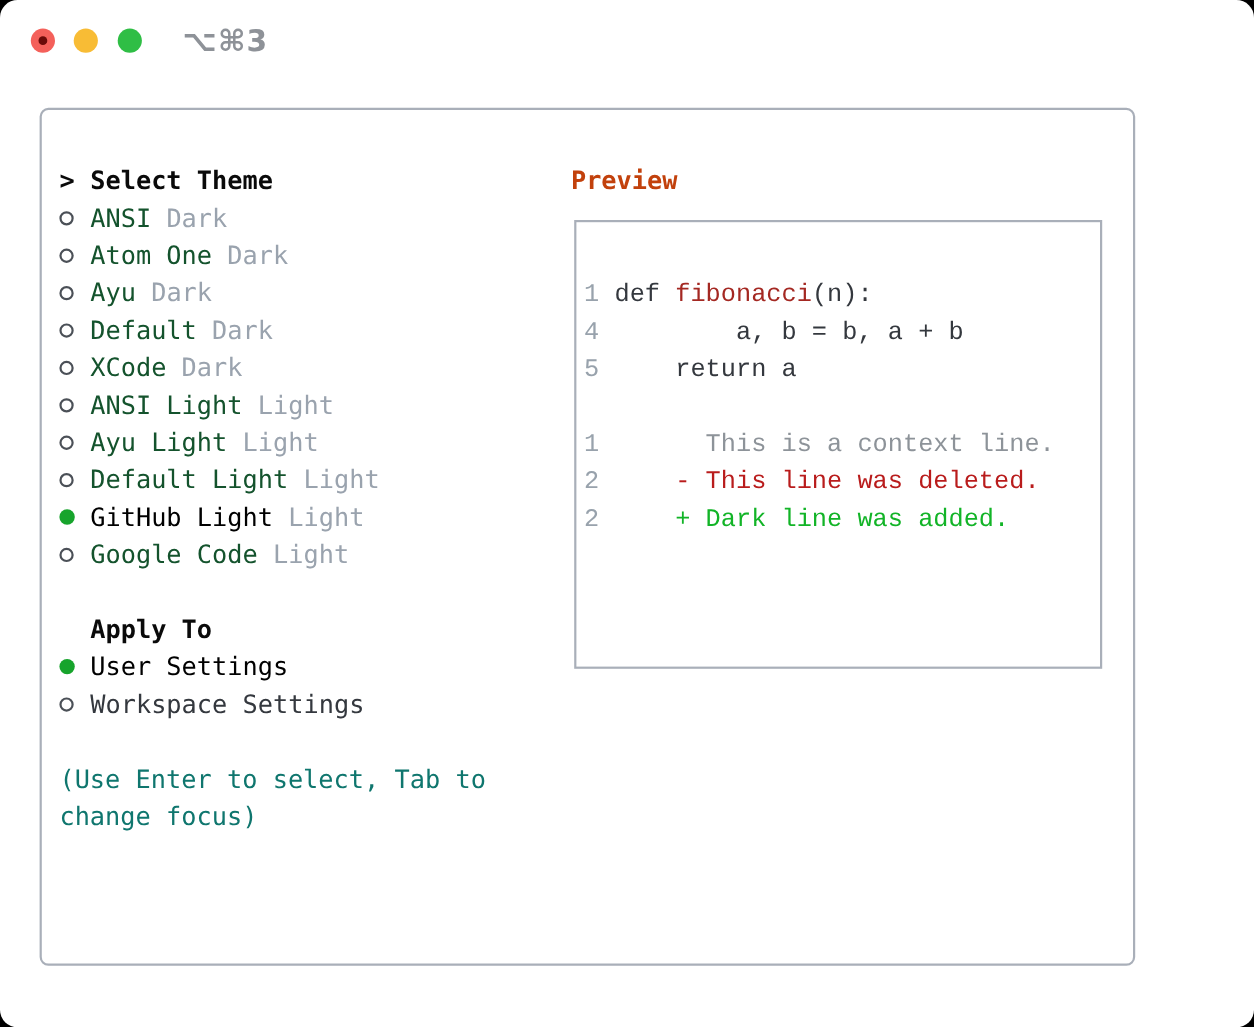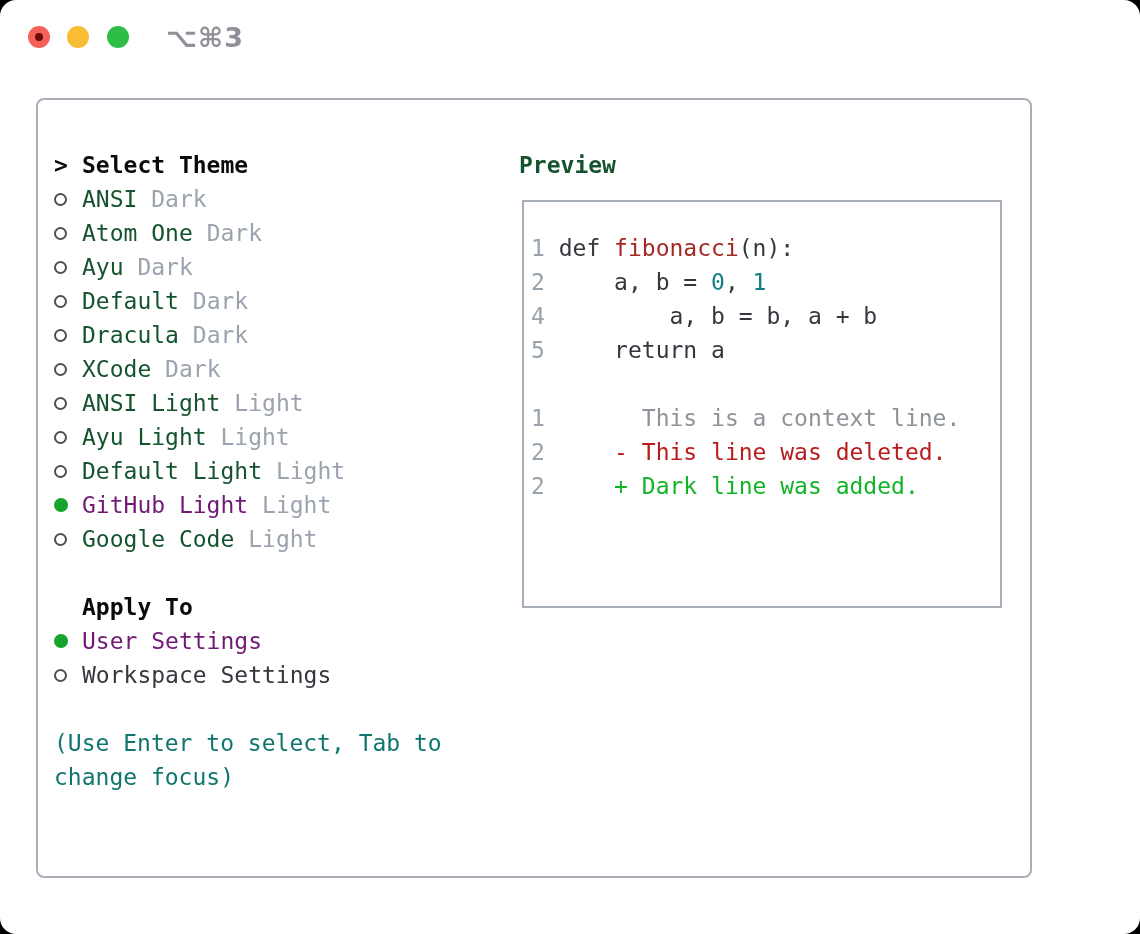--- a/index.html
+++ b/index.html
@@ -44,34 +44,34 @@
   .prefix { display:inline-block; width:28px; }
   .caret { font-weight:bold; color:#0a0a0a; }
   .section-title { font-weight:bold; color:#0a0a0a; }
   .bullet {
     display:inline-block; width:13px; height:13px; margin-right:15px;
     border-radius:50%; box-sizing:border-box; border:2px solid #4b5057;
     vertical-align:middle; margin-top:-3px;
   }
   .bullet.selected { border:none; background:#17a42c; width:14px; height:14px; margin-right:14px; }
   .row .name { color:#14532d; }
-  .row.selected .name, .row.selected .label { color:#701a75; }
+  .row.selected .name, .row.selected .label { color:#000000; }
   .row .variant { color:#9aa3ae; }
   .blank { height:34px; }
   .hint { color:#0f766e; }
 
   
   .preview-title {
     position:absolute; left:481px; top:48px; height:34px; line-height:34px;
-    font-size:23px; font-weight:bold; color:#14532d; white-space:pre;
+    font-size:23px; font-weight:bold; color:#c2410c; white-space:pre;
   }
   .preview-box {
     position:absolute; left:484px; top:100px; width:480px; height:408px;
     box-sizing:border-box; border:2px solid #a9afb9; background:#fff;
-    padding:29px 0 0 7px; overflow:hidden;
+    padding:49px 0 0 7px; overflow:hidden;font-family:Liberation Mono, monospace;
   }
   .code-line { height:34px; line-height:34px; font-size:23px; white-space:pre; }
   .c-lnum     { color:#98a2ac; }
   .c-code     { color:#34383e; }
   .c-function { color:#a42822; }
   .c-number   { color:#0f7f85; }
   .c-builtin  { color:#1d9ad6; }
   .c-context  { color:#8d9399; }
   .c-deleted  { color:#b91c1c; }
   .c-added    { color:#12b427; }
@@ -93,21 +93,20 @@
   <div class="panel">
     <div class="panel-content">
 
       <div class="left-col">
         <div class="line"><span class="prefix caret">&gt;</span><span class="section-title">Select Theme</span></div>
         <div id="theme-items">
             <div class="row"><span class="bullet"></span><span class="name">ANSI</span> <span class="variant">Dark</span></div>
             <div class="row"><span class="bullet"></span><span class="name">Atom One</span> <span class="variant">Dark</span></div>
             <div class="row"><span class="bullet"></span><span class="name">Ayu</span> <span class="variant">Dark</span></div>
             <div class="row"><span class="bullet"></span><span class="name">Default</span> <span class="variant">Dark</span></div>
-            <div class="row"><span class="bullet"></span><span class="name">Dracula</span> <span class="variant">Dark</span></div>
             <div class="row"><span class="bullet"></span><span class="name">XCode</span> <span class="variant">Dark</span></div>
             <div class="row"><span class="bullet"></span><span class="name">ANSI Light</span> <span class="variant">Light</span></div>
             <div class="row"><span class="bullet"></span><span class="name">Ayu Light</span> <span class="variant">Light</span></div>
             <div class="row"><span class="bullet"></span><span class="name">Default Light</span> <span class="variant">Light</span></div>
             <div class="row selected"><span class="bullet selected"></span><span class="name">GitHub Light</span> <span class="variant">Light</span></div>
             <div class="row"><span class="bullet"></span><span class="name">Google Code</span> <span class="variant">Light</span></div>
           </div>
         <div class="blank"></div>
         <div class="line"><span class="prefix"></span><span class="section-title">Apply To</span></div>
         <div id="apply-options">
@@ -116,21 +115,20 @@
           </div>
         <div class="blank"></div>
         <div class="line hint">(Use Enter to select, Tab to</div>
         <div class="line hint">change focus)</div>
       </div>
 
       <div class="preview-title">Preview</div>
       <div class="preview-box">
         <div id="preview-lines">
             <div class="code-line"><span class="c-lnum">1</span> <span class="c-code">def </span><span class="c-function">fibonacci</span><span class="c-code">(n):</span></div>
-            <div class="code-line"><span class="c-lnum">2</span> <span class="c-code">    a, b = </span><span class="c-number">0</span><span class="c-code">, </span><span class="c-number">1</span></div>
             <div class="code-line"><span class="c-lnum">4</span> <span class="c-code">        a, b = b, a + b</span></div>
             <div class="code-line"><span class="c-lnum">5</span> <span class="c-code">    return a</span></div>
             <div class="code-line"><span class="c-lnum"></span></div>
             <div class="code-line"><span class="c-lnum">1</span> <span class="c-context">      This is a context line.</span></div>
             <div class="code-line"><span class="c-lnum">2</span> <span class="c-deleted">    - This line was deleted.</span></div>
             <div class="code-line"><span class="c-lnum">2</span> <span class="c-added">    + Dark line was added.</span></div>
           </div>
       </div>
 
     </div>

